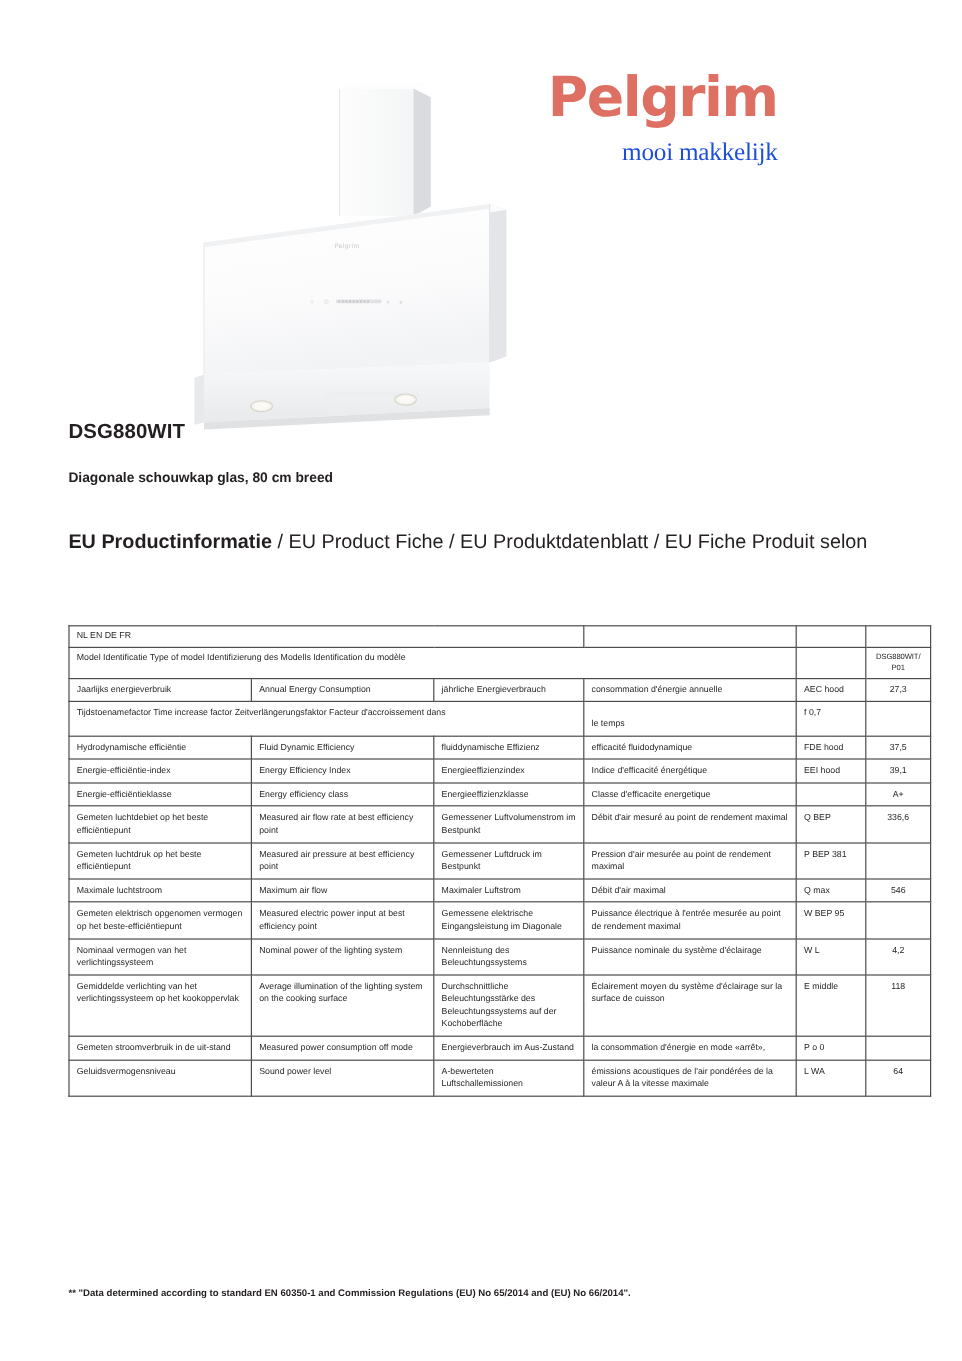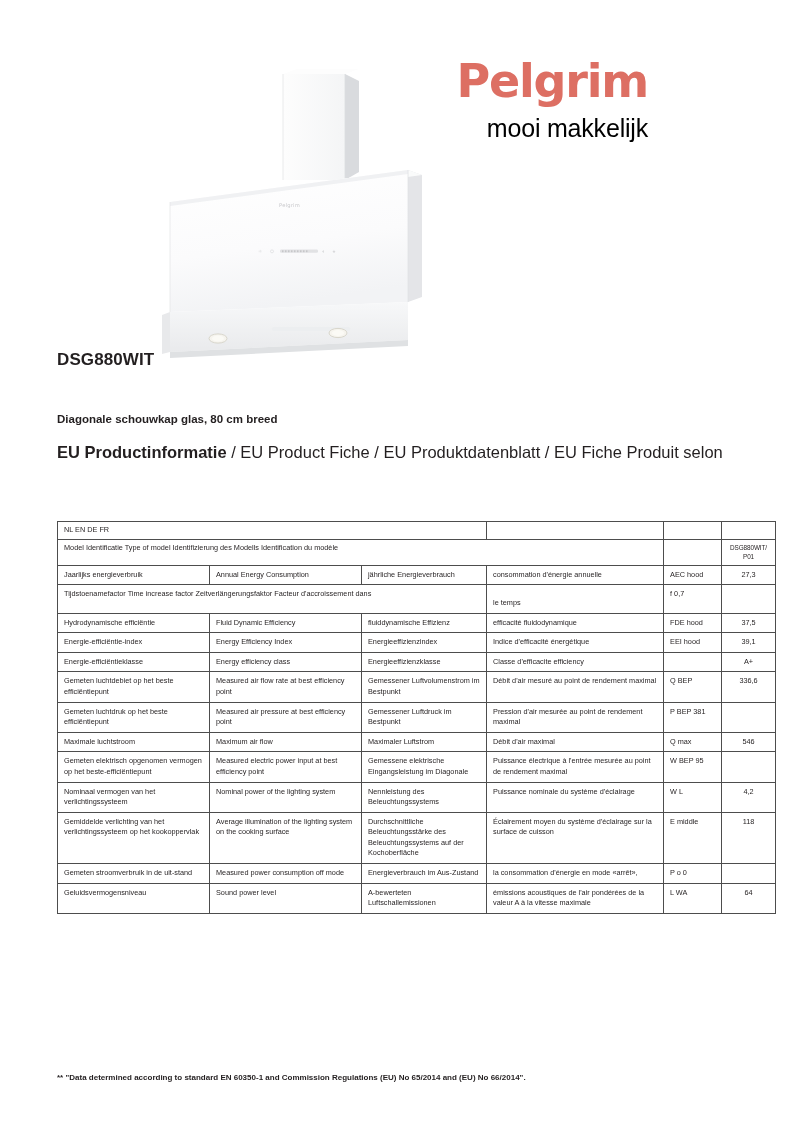--- a/index.html
+++ b/index.html
@@ -42,25 +42,25 @@
   .logo-word {
     font-family: "DejaVu Sans", sans-serif;
     font-size: 46px;
     font-weight: 700;
     letter-spacing: -1.2px;
     color: #dd6f63;
     line-height: 1;
     margin: 0;
   }
   .logo-tag {
-    font-family: Liberation Sans, sans-serif;
-    font-size: 25px;
+    font-family: Liberation Serif, serif;
+    font-size: 21px;
     font-weight: 400;
     letter-spacing: -0.2px;
-    color: #000000;
+    color: #1d4ed8;
     margin: 12px 0 0 0;
     line-height: 1;
   }
 
   
   .product-img {
     position: absolute;
     left: 150px;
     top: 62px;
     width: 300px;
@@ -75,21 +75,20 @@
     font-size: 17px;
     font-weight: 700;
     letter-spacing: 0.1px;
   }
   .subtitle {
     position: absolute;
     left: 57px;
     top: 393px;
     font-size: 11.5px;
     font-weight: 700;
-    margin-top: 20px;
   }
   .section-title {
     position: absolute;
     left: 57px;
     top: 443px;
     font-size: 16.5px;
     font-weight: 400;
     white-space: nowrap;
   }
   .section-title b {
@@ -296,21 +295,21 @@
           <td>Energy Efficiency Index</td>
           <td>Energieeffizienzindex</td>
           <td>Indice d'efficacité énergétique</td>
           <td class="sym">EEI hood</td>
           <td class="val">39,1</td>
         </tr>
         <tr>
           <td>Energie-efficiëntieklasse</td>
           <td>Energy efficiency class</td>
           <td>Energieeffizienzklasse</td>
-          <td>Classe d'efficacite efficiency</td>
+          <td>Classe d'efficacite energetique</td>
           <td class="sym"></td>
           <td class="val">A+</td>
         </tr>
         <tr>
           <td>Gemeten luchtdebiet op het beste efficiëntiepunt</td>
           <td>Measured air flow rate at best efficiency point</td>
           <td>Gemessener Luftvolumenstrom im Bestpunkt</td>
           <td>Débit d'air mesuré au point de rendement maximal</td>
           <td class="sym">Q BEP</td>
           <td class="val">336,6</td>

